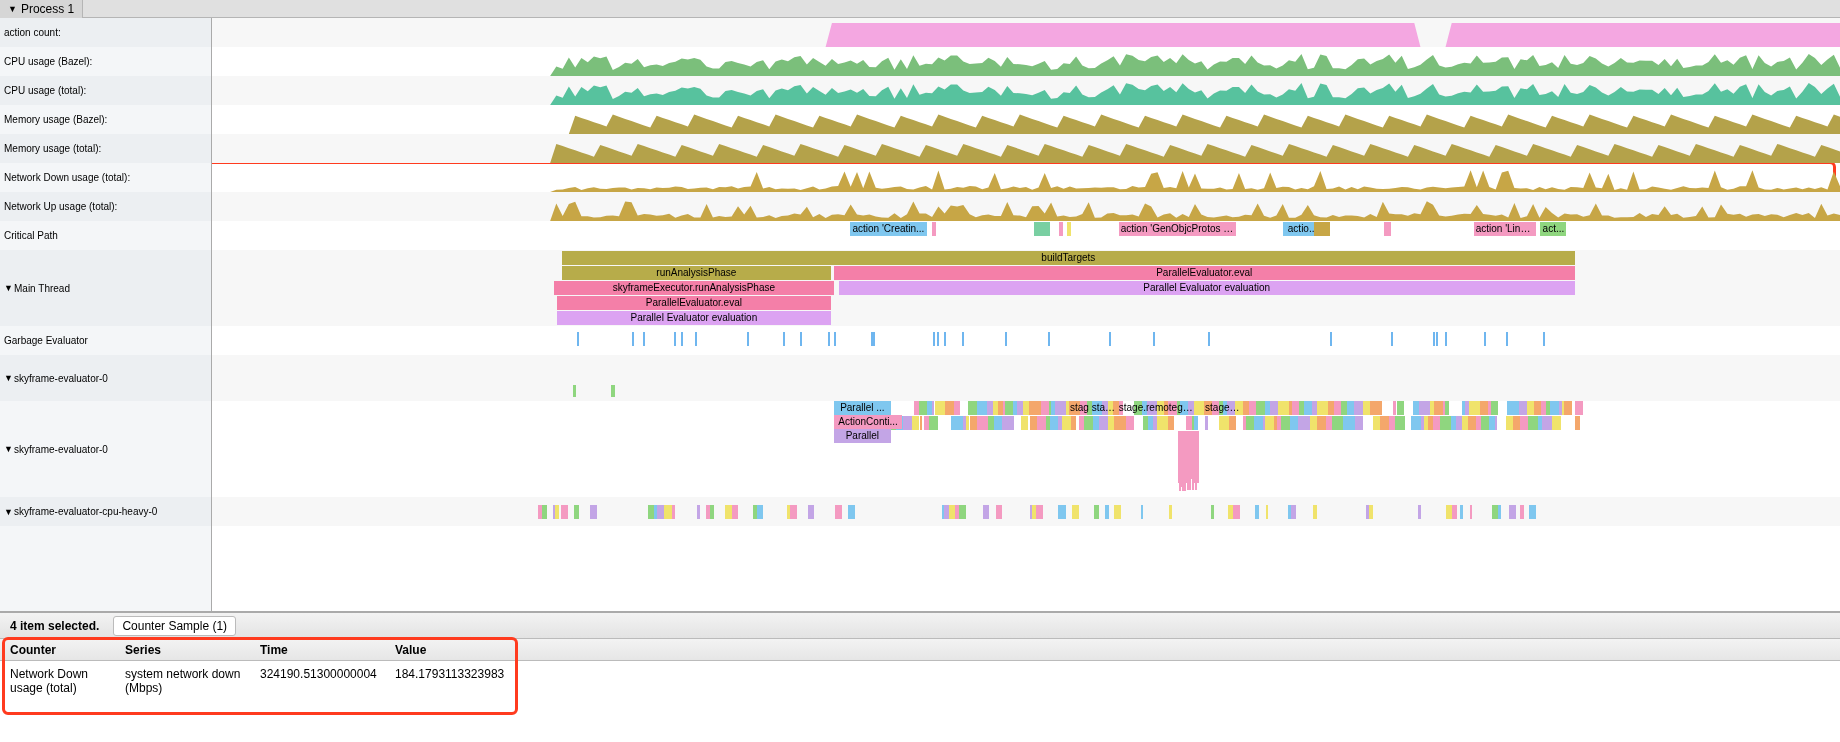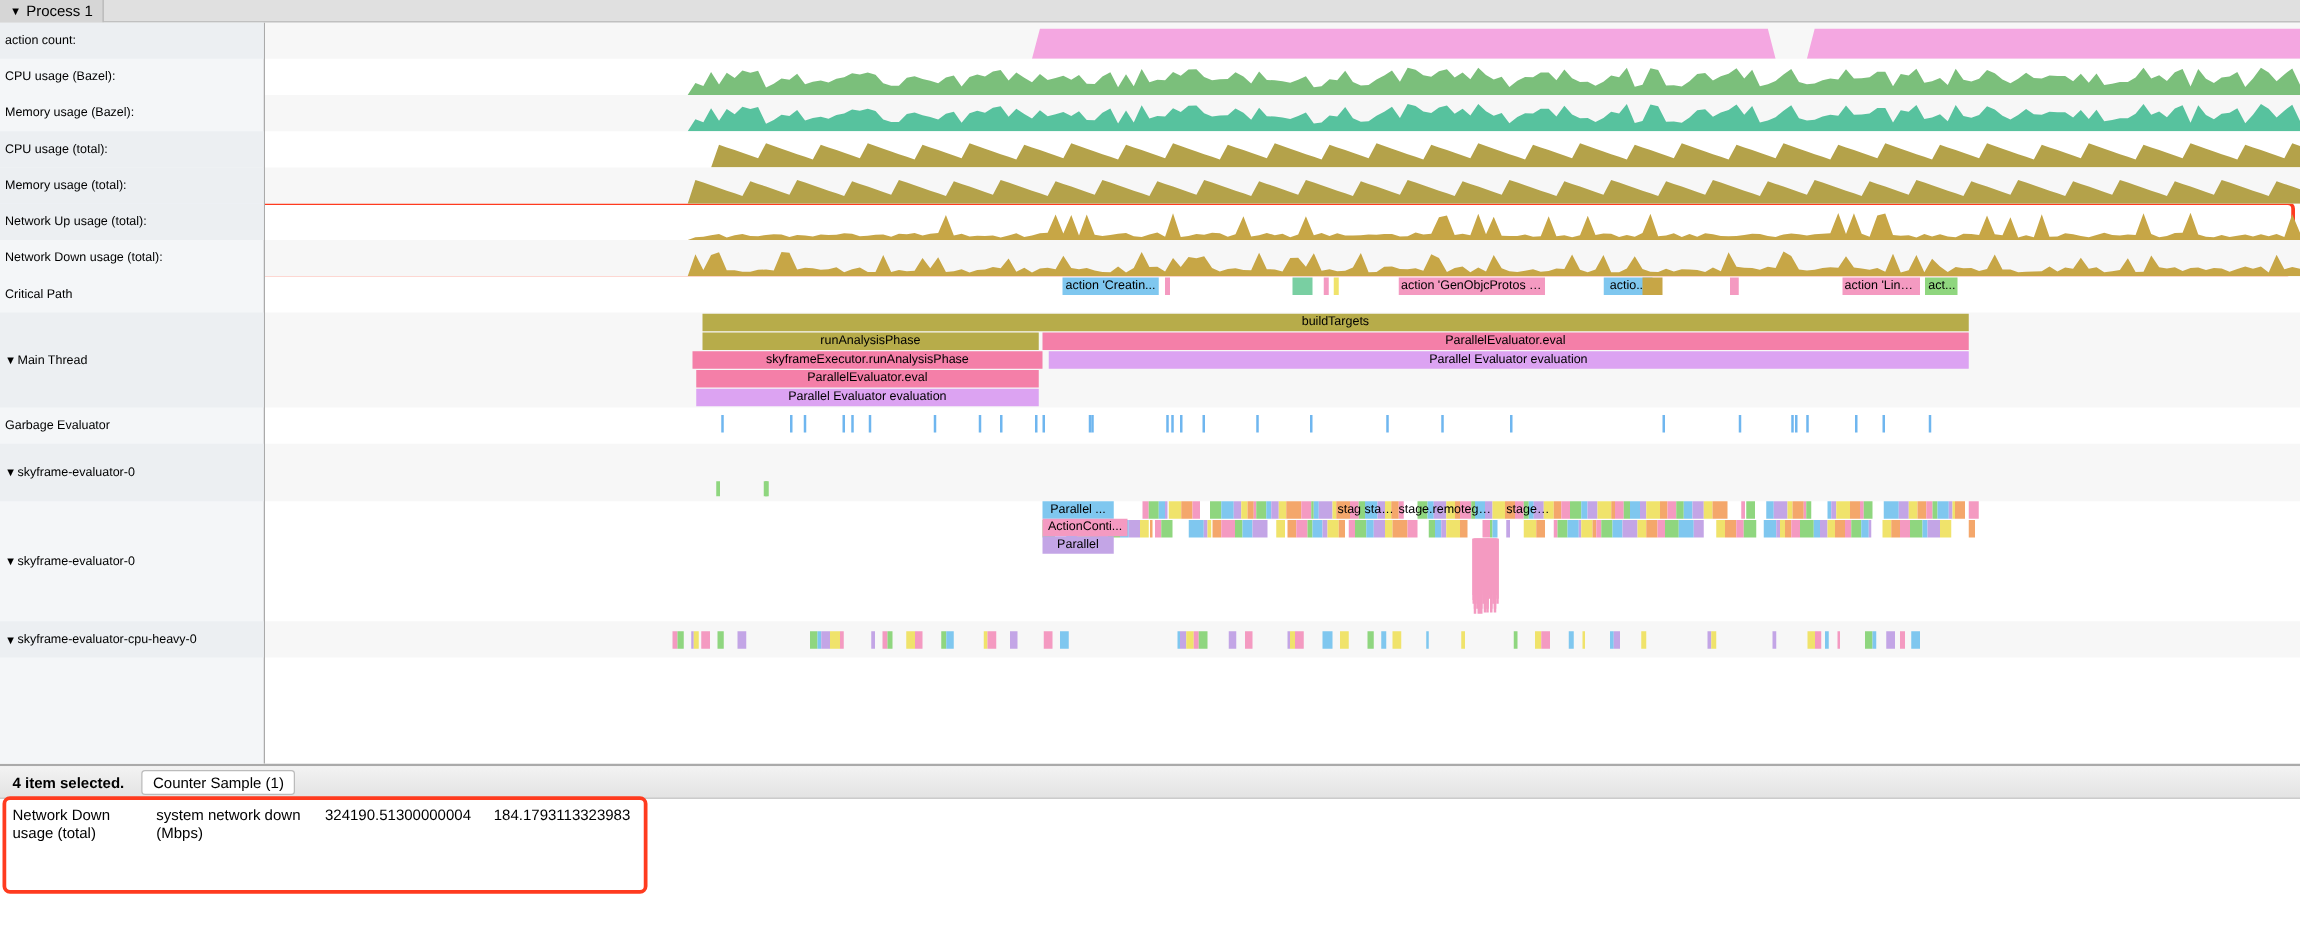--- a/index.html
+++ b/index.html
@@ -76,34 +76,34 @@
   </div>
 
   <div class="tracks-area">
     <div class="labels-col" id="labels-col">
         <div class="track-row alt " style="height: 29px;">
           <span class="track-label">action count:</span>
         </div>
         <div class="track-row " style="height: 29px;">
           <span class="track-label">CPU usage (Bazel):</span>
         </div>
+        <div class="track-row alt " style="height: 29px;">
+          <span class="track-label">CPU usage (total):</span>
+        </div>
         <div class="track-row " style="height: 29px;">
           <span class="track-label">Memory usage (Bazel):</span>
         </div>
         <div class="track-row alt " style="height: 29px;">
-          <span class="track-label">CPU usage (total):</span>
-        </div>
-        <div class="track-row alt " style="height: 29px;">
           <span class="track-label">Memory usage (total):</span>
+        </div>
+        <div class="track-row " style="height: 29px;">
+          <span class="track-label">Network Down usage (total):</span>
         </div>
         <div class="track-row alt " style="height: 29px;">
           <span class="track-label">Network Up usage (total):</span>
-        </div>
-        <div class="track-row " style="height: 29px;">
-          <span class="track-label">Network Down usage (total):</span>
         </div>
         <div class="track-row " style="height: 29px;">
           <span class="track-label">Critical Path</span>
         </div>
         <div class="track-row alt tall" style="height: 76px;">
           <span class="tri">▼</span>
           <span class="track-label">Main Thread</span>
         </div>
         <div class="track-row " style="height: 29px;">
           <span class="track-label">Garbage Evaluator</span>
@@ -577,20 +577,26 @@
         </div>
       </div>
   </div>
 
   <div class="details">
     <div class="sel-bar">
       <span class="bold">4 item selected.</span>
       <span class="sel-tab">Counter Sample (1)</span>
     </div>
     <div class="tbl">
+      <div class="tbl-head">
+        <div class="c1">Counter</div>
+        <div class="c2">Series</div>
+        <div class="c3">Time</div>
+        <div class="c4">Value</div>
+      </div>
       <div class="tbl-row">
         <div class="c1">Network Down usage (total)</div>
         <div class="c2">system network down (Mbps)</div>
         <div class="c3">324190.51300000004</div>
         <div class="c4">184.1793113323983</div>
       </div>
       <div class="red-box2" id="tbl-highlight" style="left: 2px; top: -2px; width: 516px; height: 78px;"></div>
     </div>
   </div>
 

